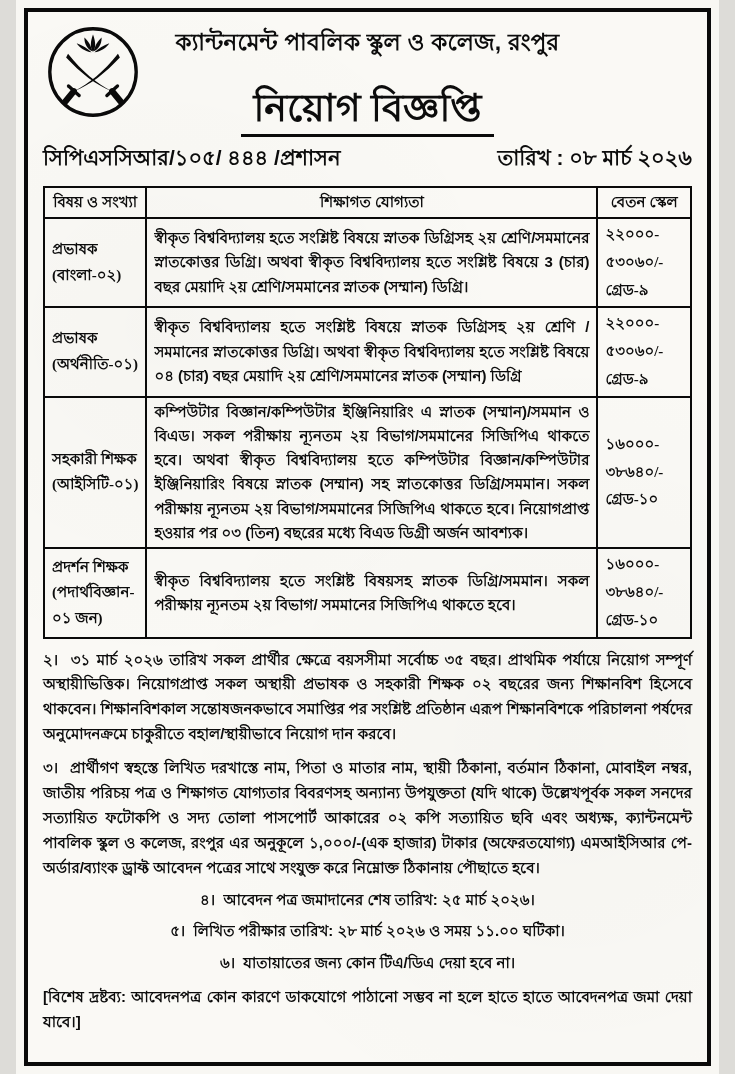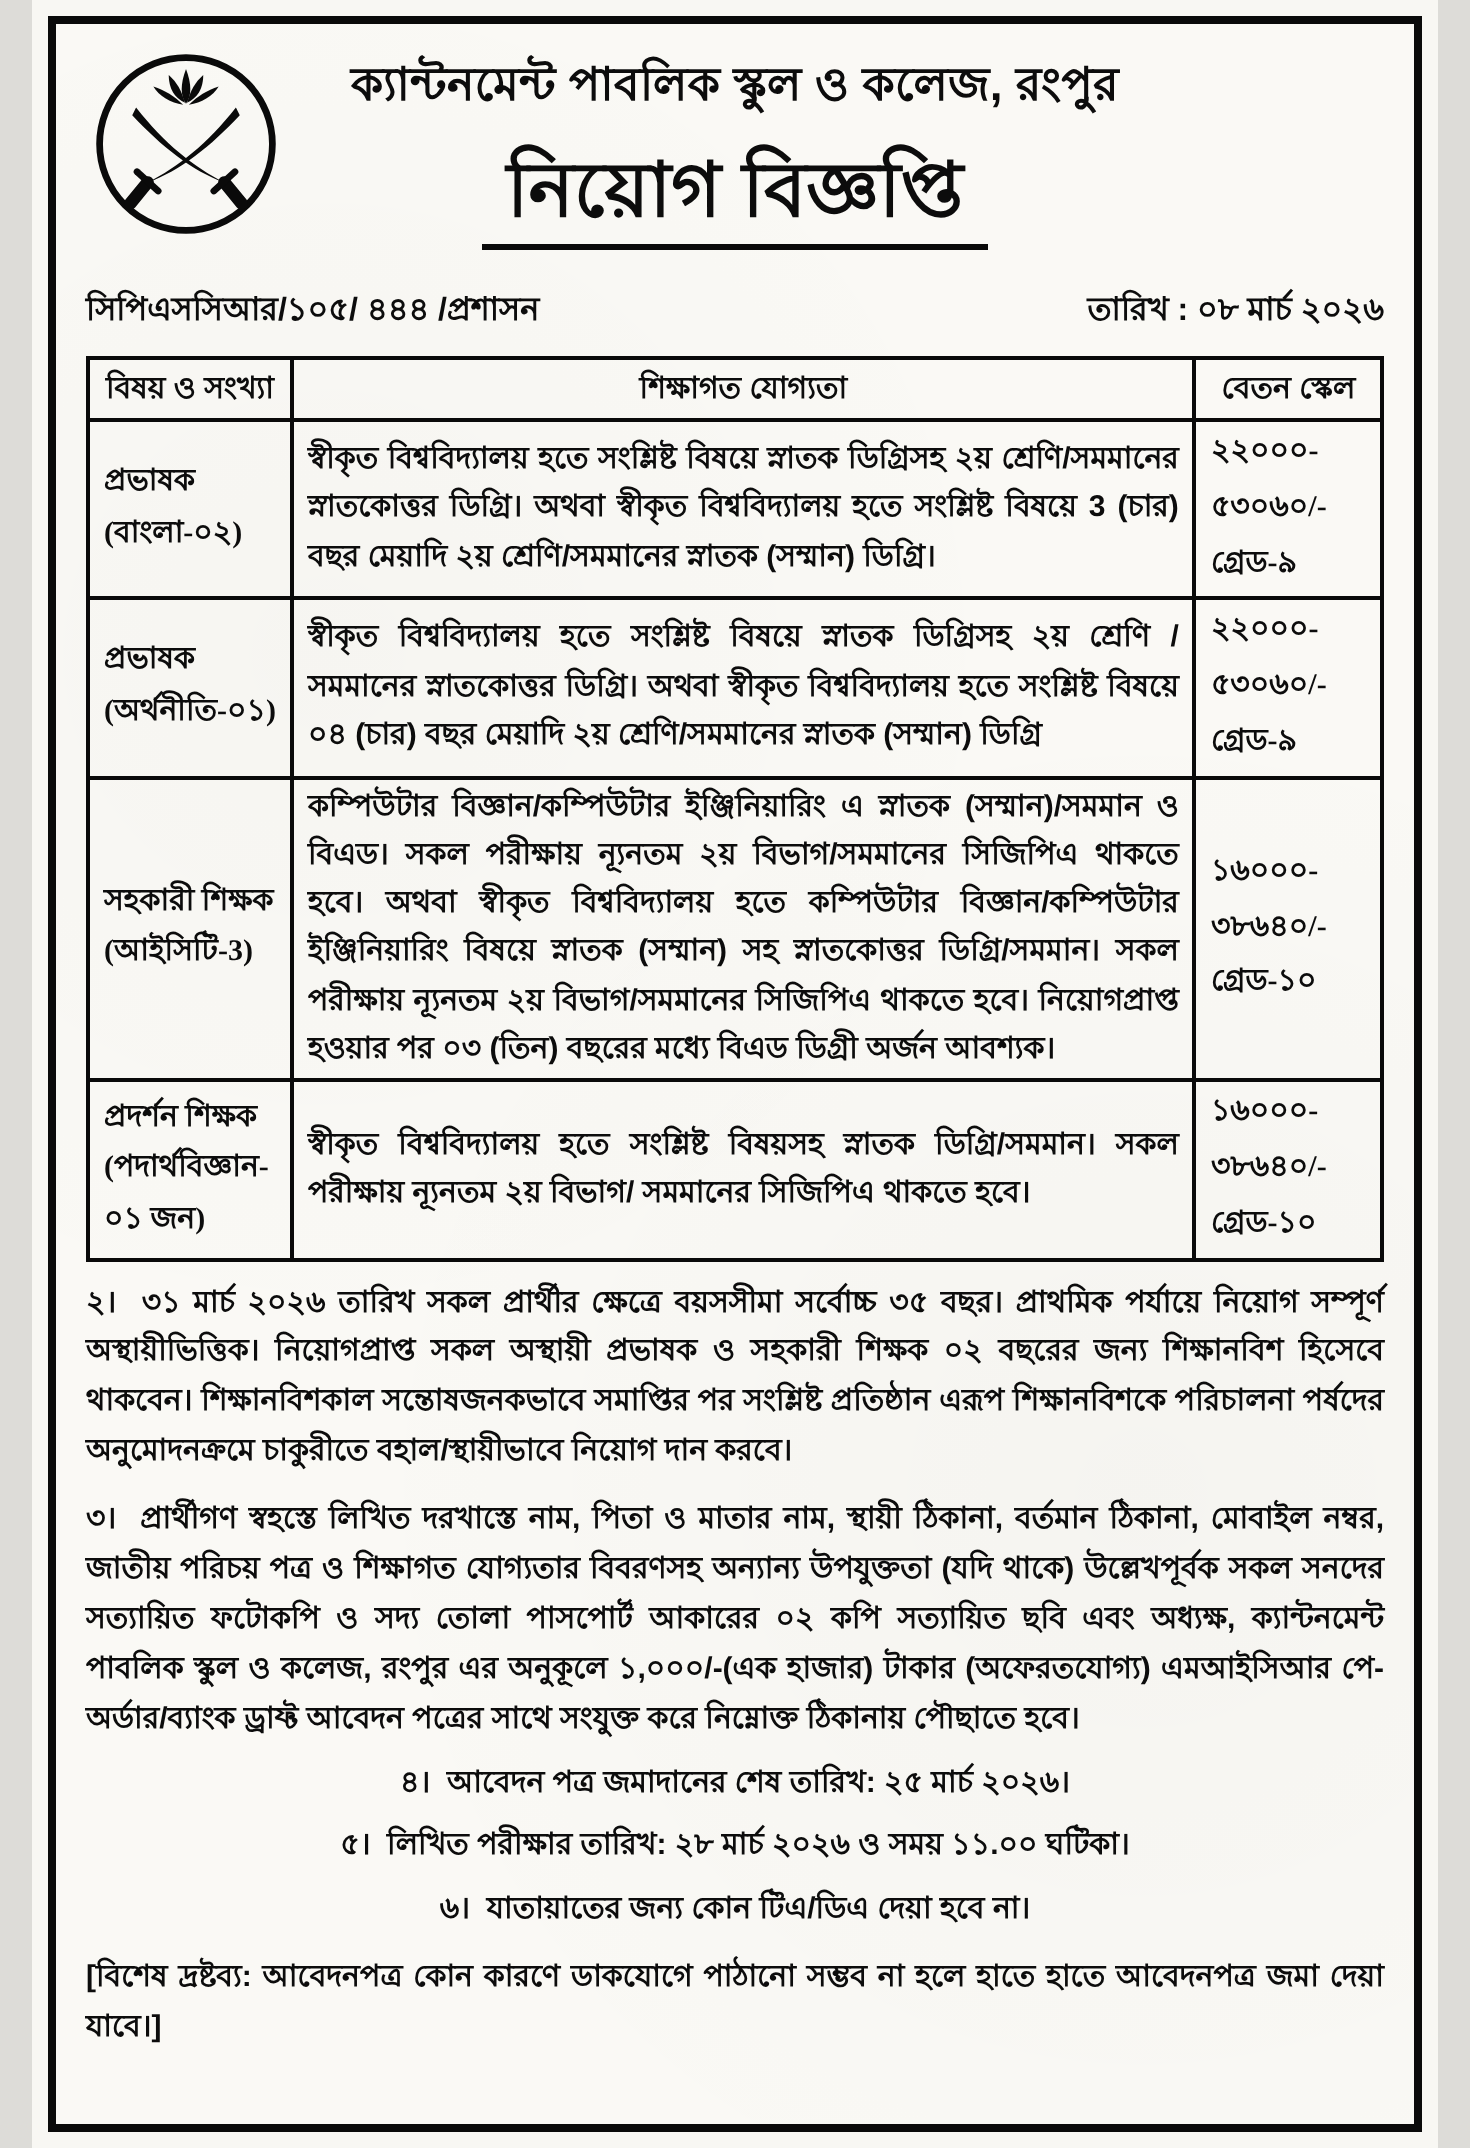--- a/index.html
+++ b/index.html
@@ -15,27 +15,27 @@
     padding:8px 15px 6px 15px;
     box-sizing:border-box; overflow:hidden;
     background:
       radial-gradient(circle at 20% 30%, rgba(0,0,0,0.015), transparent 40%),
       radial-gradient(circle at 80% 70%, rgba(0,0,0,0.02), transparent 45%),
       #faf9f5;
   }
   .header { position:relative; text-align:center; min-height:118px; }
   .logo { position:absolute; left:2px; top:4px; width:96px; height:96px; }
   .org-name { font-size:23px; font-weight:700; padding-top:4px; letter-spacing:0.2px; }
-  .title-wrap { margin-top:12px; }
+  .title-wrap { margin-top:24px; }
   .notice-title {
     display:inline-block; font-size:38px; font-weight:700;
     border-bottom:3px solid #0a0a0a; padding:0 12px 3px 12px; line-height:1.15;
   }
   .ref-row { display:flex; justify-content:space-between; align-items:baseline;
-    font-size:16px; font-weight:700; margin-top:4px; }
+    font-size:21px; font-weight:700; margin-top:4px; }
   .para { font-size:15px; font-weight:600; line-height:1.66; text-align:justify; margin-top:8px; }
   .jobs-table { width:100%; border-collapse:collapse; margin-top:9px; }
   .jobs-table th, .jobs-table td {
     border:2px solid #0a0a0a; font-size:15px; font-weight:600;
     padding:2px 7px; vertical-align:middle; box-sizing:border-box;
   }
   .jobs-table th { font-weight:700; text-align:center; padding:2px 4px;margin-left:36px; }
   .col-post { width:15%; }
   .col-qual { width:70.5%; }
   .col-scale { width:14.5%; }
@@ -109,21 +109,21 @@
         <tr>
           <td class="post-cell preline">প্রভাষক
 (অর্থনীতি-০১)</td>
           <td class="qual-cell">স্বীকৃত বিশ্ববিদ্যালয় হতে সংশ্লিষ্ট বিষয়ে স্নাতক ডিগ্রিসহ ২য় শ্রেণি / সমমানের স্নাতকোত্তর ডিগ্রি। অথবা স্বীকৃত বিশ্ববিদ্যালয় হতে সংশ্লিষ্ট বিষয়ে ০৪ (চার) বছর মেয়াদি ২য় শ্রেণি/সমমানের স্নাতক (সম্মান) ডিগ্রি</td>
           <td class="scale-cell preline">২২০০০-
 ৫৩০৬০/-
 গ্রেড-৯</td>
         </tr>
         <tr>
           <td class="post-cell preline">সহকারী শিক্ষক
-(আইসিটি-3)</td>
+(আইসিটি-০১)</td>
           <td class="qual-cell">কম্পিউটার বিজ্ঞান/কম্পিউটার ইঞ্জিনিয়ারিং এ স্নাতক (সম্মান)/সমমান ও বিএড। সকল পরীক্ষায় ন্যূনতম ২য় বিভাগ/সমমানের সিজিপিএ থাকতে হবে। অথবা স্বীকৃত বিশ্ববিদ্যালয় হতে কম্পিউটার বিজ্ঞান/কম্পিউটার ইঞ্জিনিয়ারিং বিষয়ে স্নাতক (সম্মান) সহ স্নাতকোত্তর ডিগ্রি/সমমান। সকল পরীক্ষায় ন্যূনতম ২য় বিভাগ/সমমানের সিজিপিএ থাকতে হবে। নিয়োগপ্রাপ্ত হওয়ার পর ০৩ (তিন) বছরের মধ্যে বিএড ডিগ্রী অর্জন আবশ্যক।</td>
           <td class="scale-cell preline">১৬০০০-
 ৩৮৬৪০/-
 গ্রেড-১০</td>
         </tr>
         <tr>
           <td class="post-cell preline">প্রদর্শন শিক্ষক
 (পদার্থবিজ্ঞান-
 ০১ জন)</td>
           <td class="qual-cell">স্বীকৃত বিশ্ববিদ্যালয় হতে সংশ্লিষ্ট বিষয়সহ স্নাতক ডিগ্রি/সমমান। সকল পরীক্ষায় ন্যূনতম ২য় বিভাগ/ সমমানের সিজিপিএ থাকতে হবে।</td>

